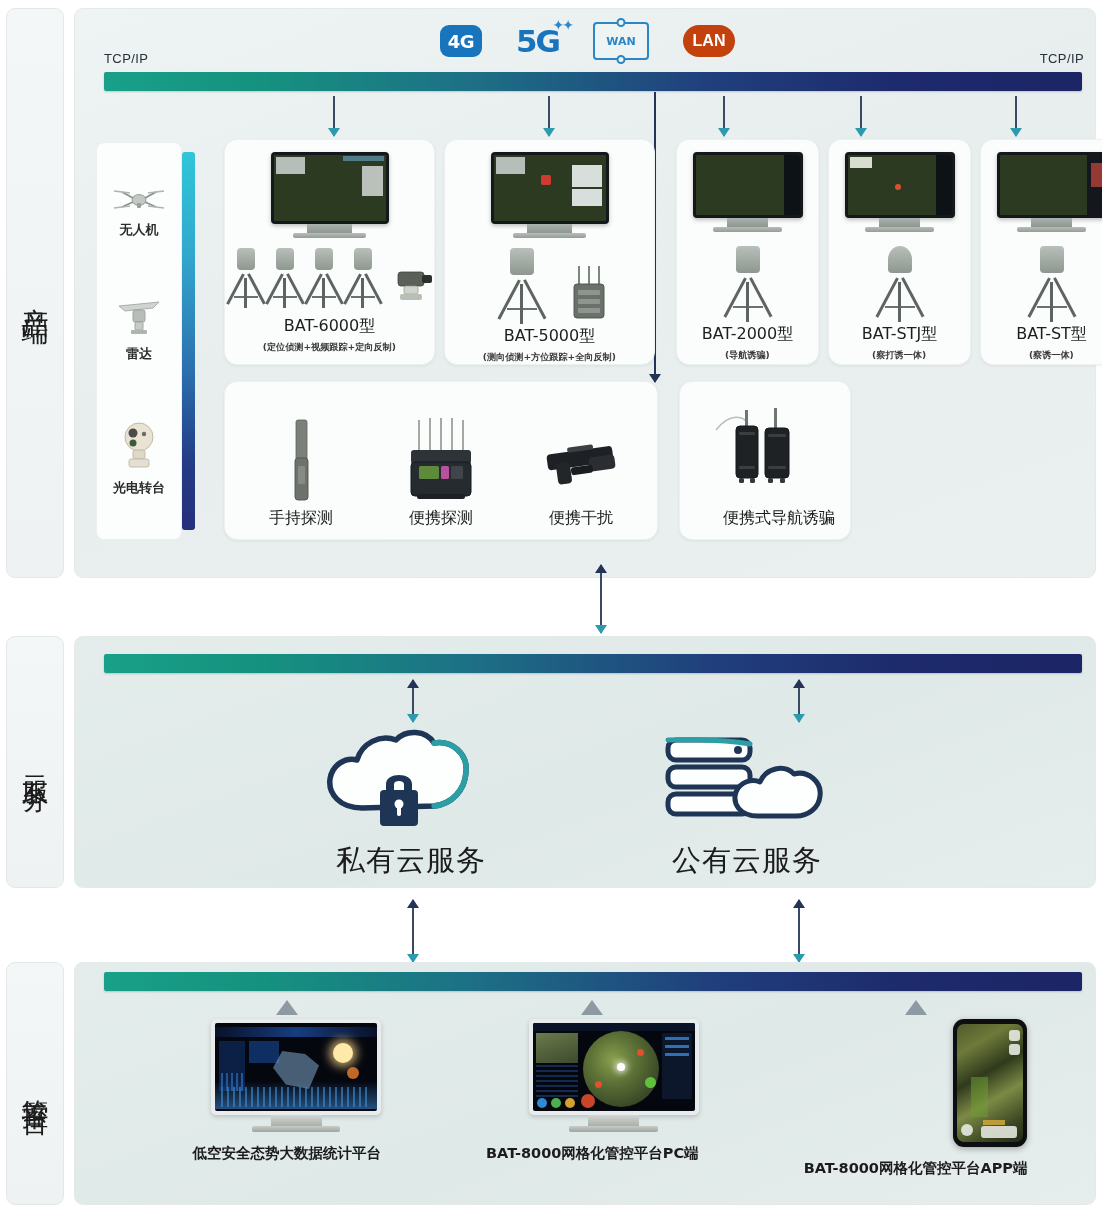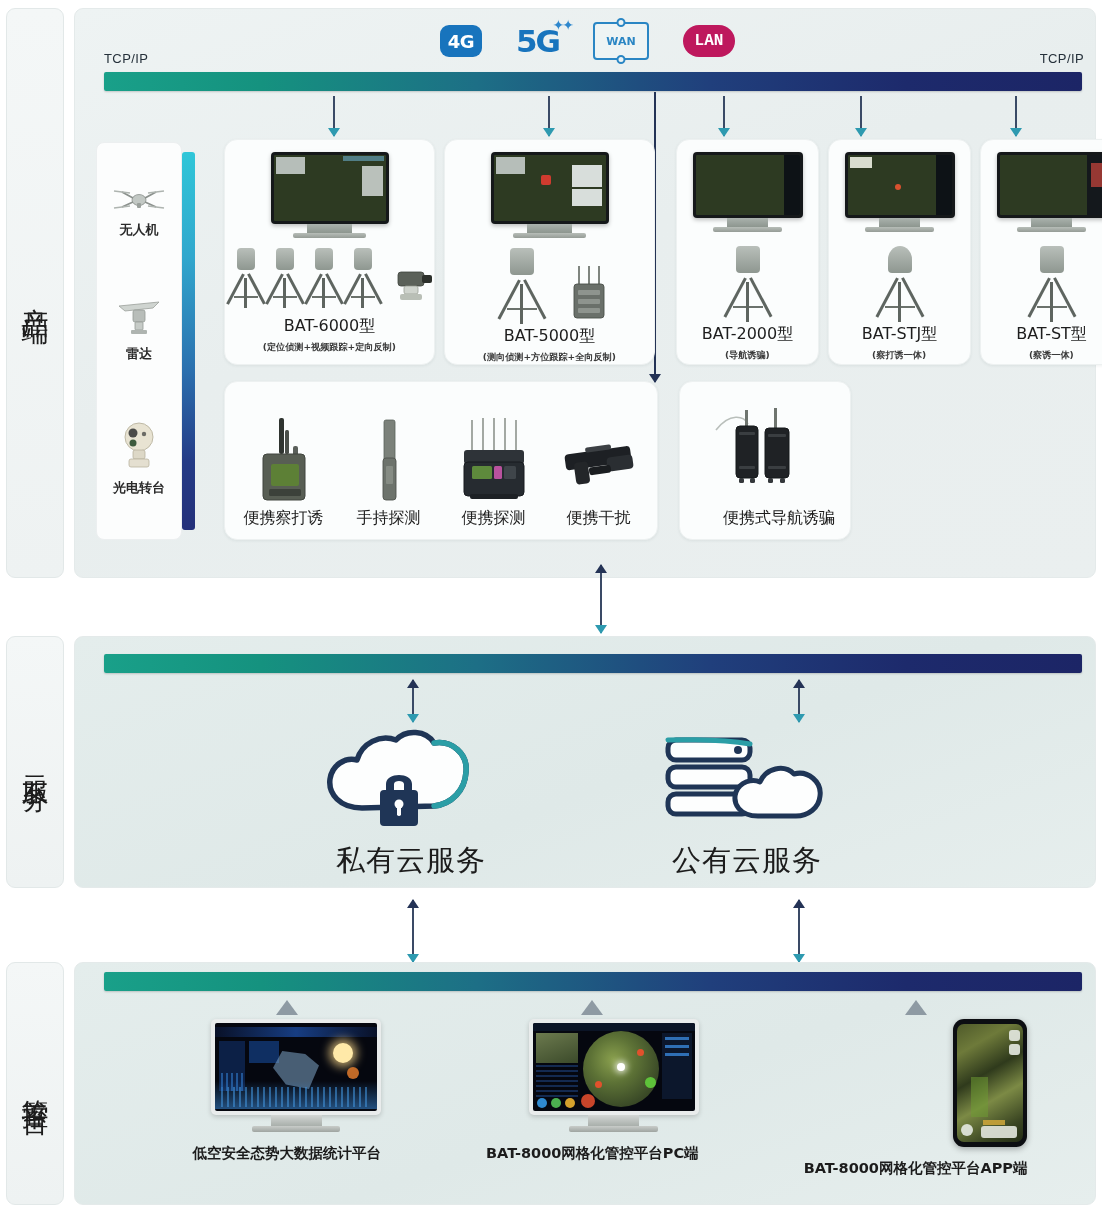--- a/index.html
+++ b/index.html
@@ -93,24 +93,24 @@
   }
   .wanbox .node {
     position: absolute; left: 50%; transform: translateX(-50%);
     width: 9px; height: 9px; border: 2.5px solid #2a86c4; border-radius: 50%;
     background:#eef4f4;
   }
   .wanbox .node.t { top: -6px; }
   .wanbox .node.b { bottom: -6px; }
   .chiplan {
     width: 52px; height: 32px; border-radius: 16px;
-    background: #be185d;
+    background: #c2410c;
     color: #fff; font-size: 16px; font-weight: 700;
     display: flex; align-items: center; justify-content: center;
-    font-family: Liberation Mono, monospace;
+    font-family: Liberation Sans, sans-serif;
   }
 
   
   .arrow {
     position: absolute;
     width: 2px;
     background: #3a4a66;
   }
   .arrow::after {
     content: ''; position: absolute; left: 50%; bottom: -1px;
@@ -503,31 +503,20 @@
         </div>
     </div>
     <div class="title">BAT-ST型</div>
     <div class="sub">(察诱一体)</div>
   </div>
 </div>
 
 <div class="cardrow" style="top:381px; left:224px;">
 
   <div class="pcard" style="width:434px; height:159px; flex-direction:row; align-items:flex-end; padding:10px 6px 10px;">
-    <div style="flex:1;display:flex;flex-direction:column;align-items:center;">
-      <svg width="58" height="92" viewBox="0 0 58 92">
-        <rect x="24" y="2" width="5" height="36" rx="2" fill="#2f3430"></rect>
-        <rect x="30" y="14" width="4" height="24" rx="1.5" fill="#4a4f4a"></rect>
-        <rect x="38" y="30" width="5" height="12" rx="2" fill="#5b605b"></rect>
-        <rect x="8" y="38" width="42" height="46" rx="4" fill="#585e54" stroke="#40453e" stroke-width="1"></rect>
-        <rect x="16" y="48" width="28" height="22" rx="2" fill="#5d8036"></rect>
-        <rect x="14" y="73" width="32" height="7" rx="1.5" fill="#3c413a"></rect>
-      </svg>
-      <div class="devlabel">便携察打诱</div>
-    </div>
     <div style="flex:1;display:flex;flex-direction:column;align-items:center;">
       <svg width="58" height="92" viewBox="0 0 58 92">
         <rect x="24" y="4" width="11" height="40" rx="2" fill="#7b817a" stroke="#5c625b" stroke-width=".8"></rect>
         <rect x="23" y="42" width="13" height="42" rx="3" fill="#6d736c" stroke="#4f544e" stroke-width=".9"></rect>
         <rect x="26" y="50" width="7" height="18" rx="1" fill="#868c84"></rect>
       </svg>
       <div class="devlabel">手持探测</div>
     </div>
     <div style="flex:1;display:flex;flex-direction:column;align-items:center;">
       <svg width="72" height="92" viewBox="0 0 72 92">

